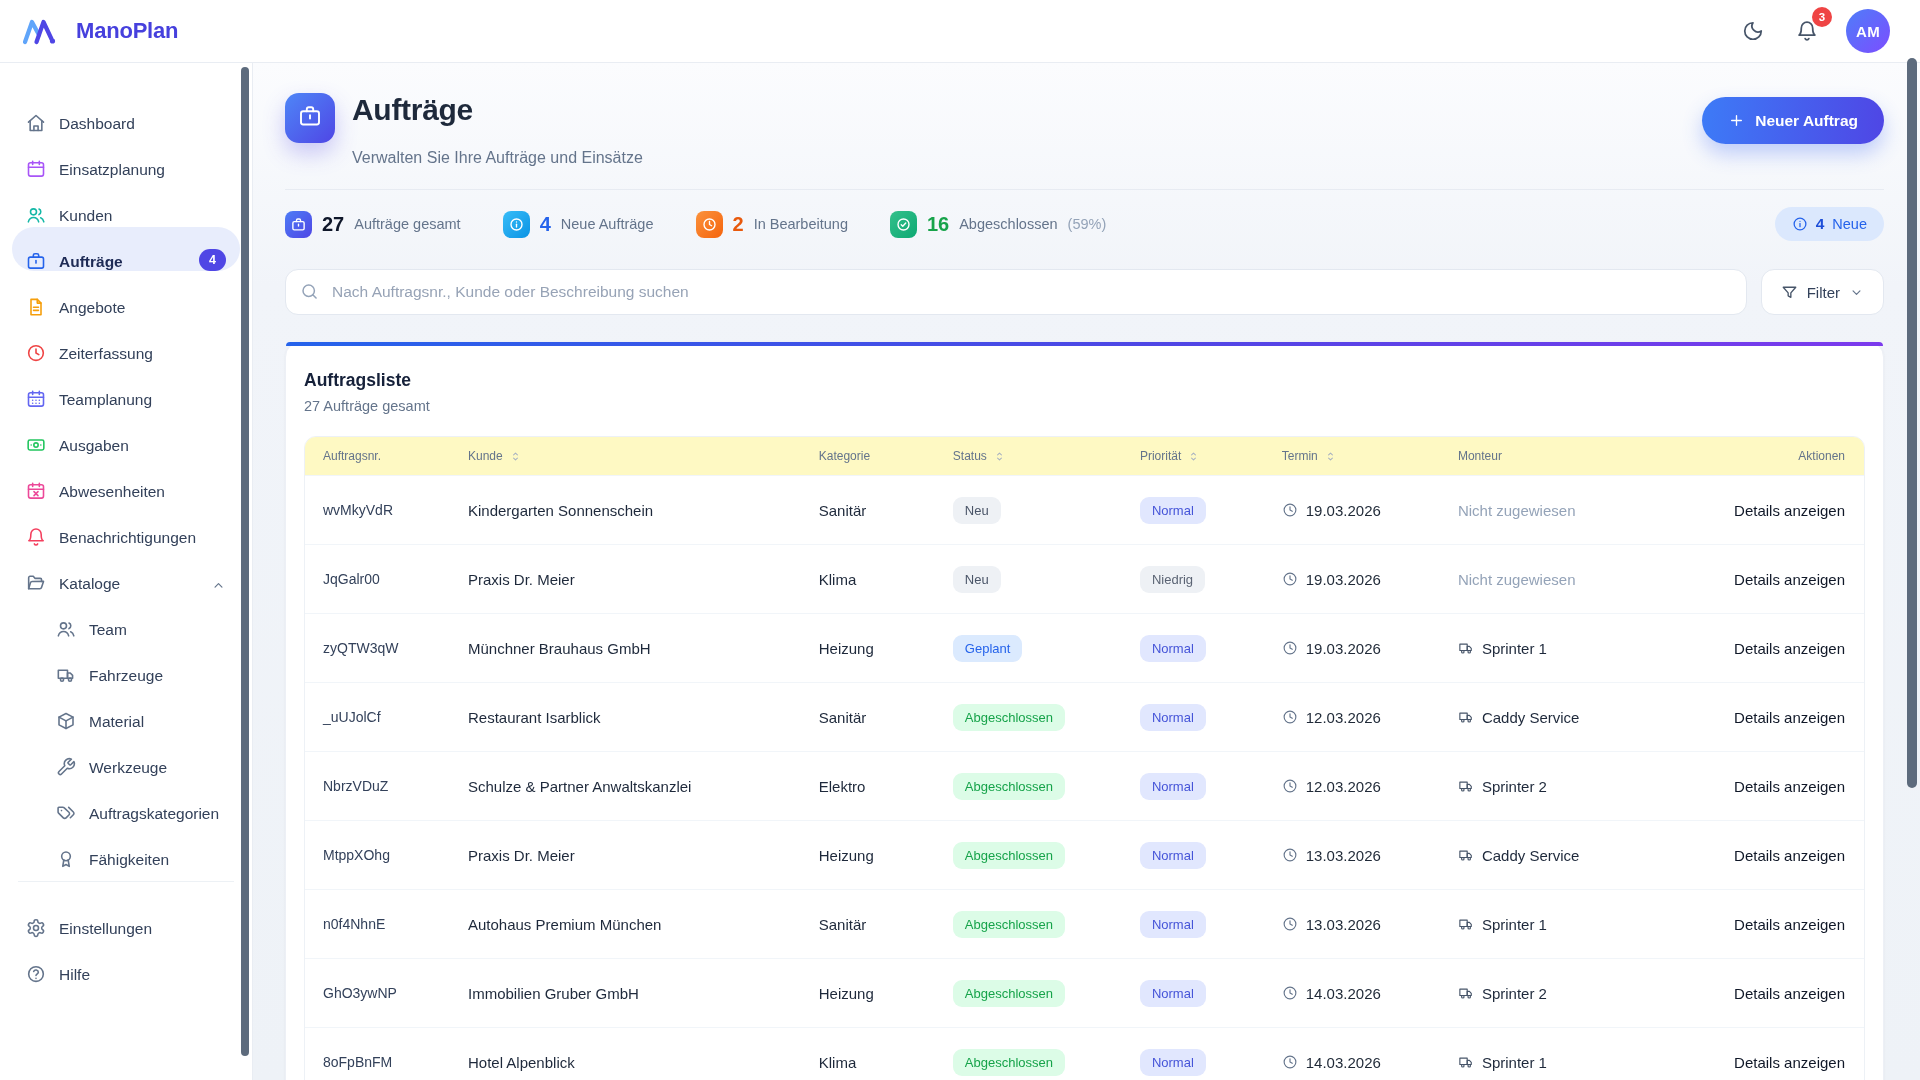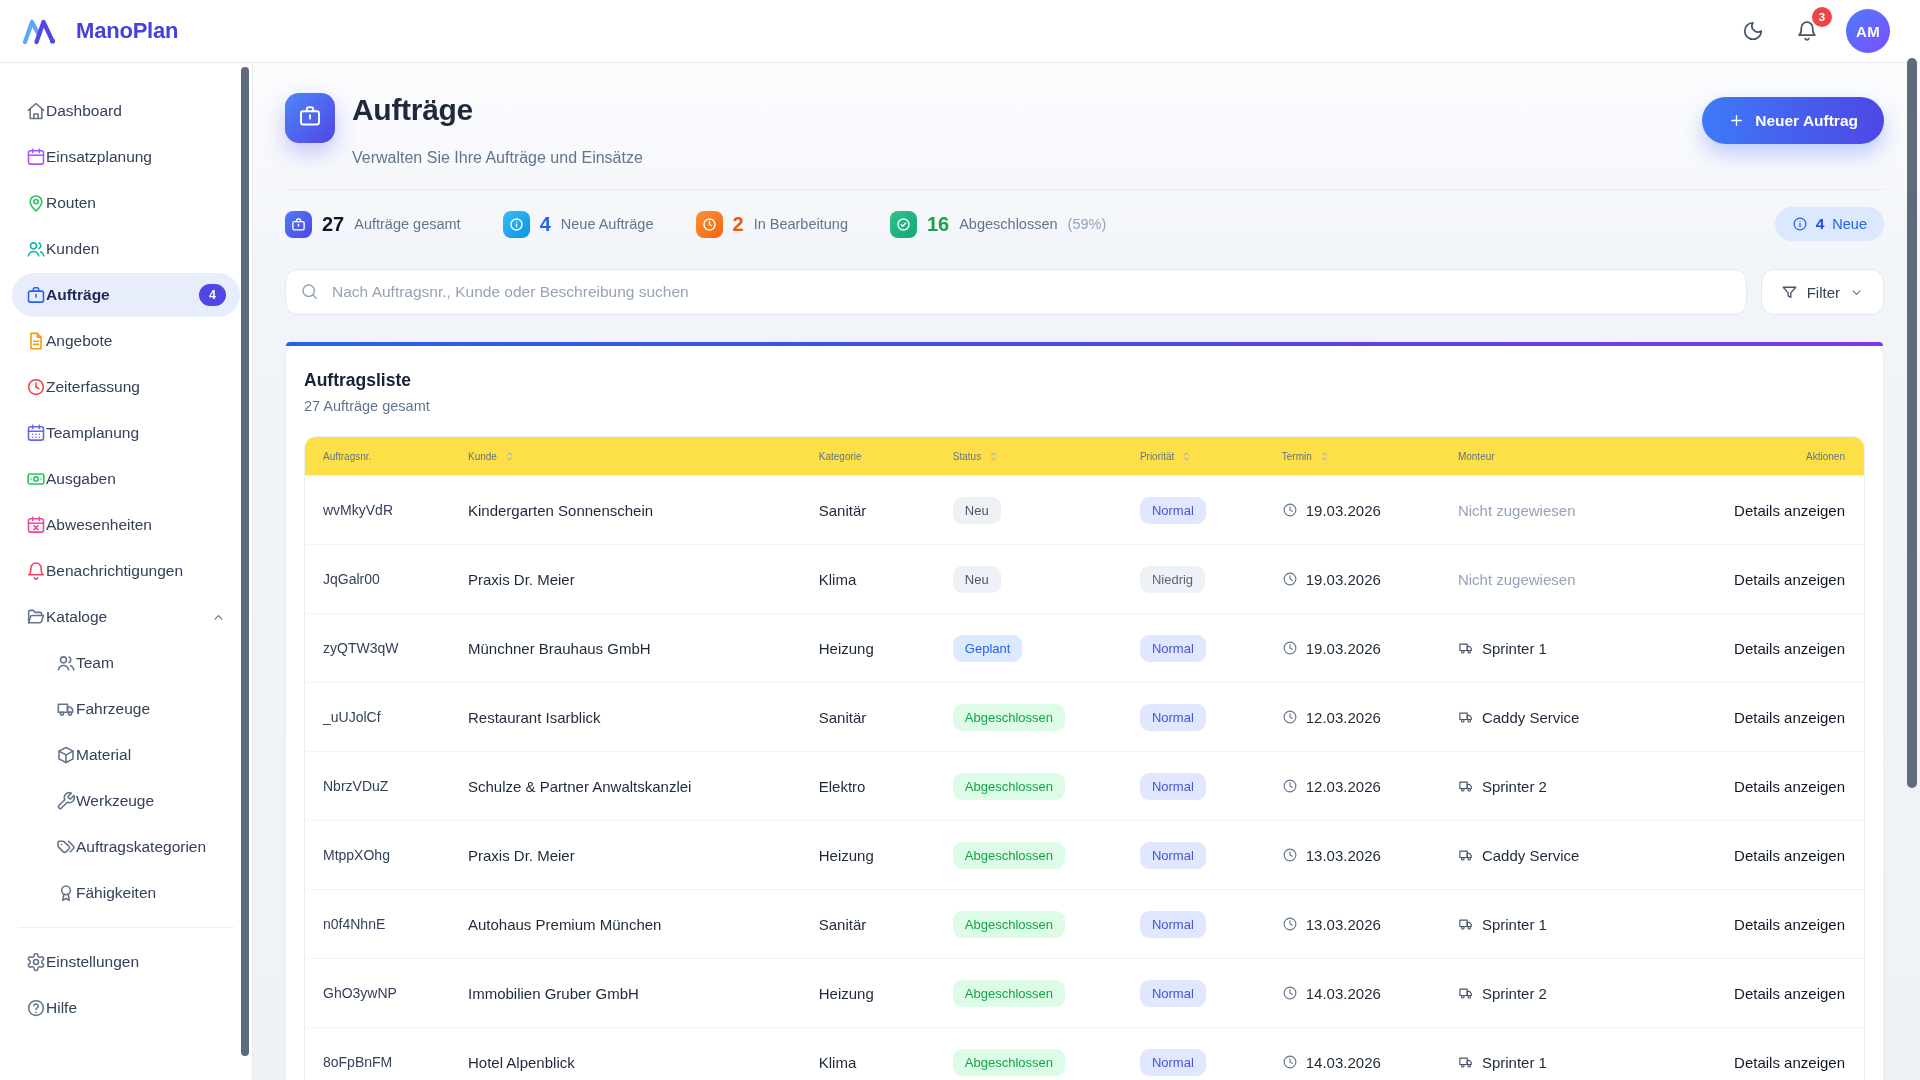--- a/index.html
+++ b/index.html
@@ -20,21 +20,21 @@
   .bell-badge{position:absolute;top:-9px;right:-10px;min-width:20px;height:20px;border-radius:10px;
           background:#ef4444;color:#fff;font-size:11.5px;font-weight:700;display:flex;
           align-items:center;justify-content:center;padding:0 5px}
   .avatar{width:44px;height:44px;border-radius:50%;background:linear-gradient(135deg,#4f7df9,#7c4dff);
           color:#fff;font-weight:700;font-size:15px;display:flex;align-items:center;
           justify-content:center;cursor:pointer;letter-spacing:.3px}
 
   
   .sidebar{position:fixed;top:63px;left:0;bottom:0;width:253px;background:#fff;
            border-right:1px solid #e9edf3;padding:24px 12px 16px;z-index:5}
-  .nav-item{display:flex;align-items:center;height:44px;margin:2px 0;padding:0 14px;
+  .nav-item{display:flex;align-items:flex-end;gap:13px;height:44px;margin:2px 0;padding:0 14px;
             border-radius:22px;font-size:15.5px;color:#33415a;cursor:pointer;white-space:nowrap}
   .nav-item.sub{padding-left:44px}
   .nav-item.active{background:#e8edfc;color:#1d2a55;font-weight:600}
   .nav-icon{display:flex}
   .nav-icon svg{width:20px;height:20px}
   .nav-badge{margin-left:auto;background:#4f46e5;color:#fff;font-size:12.5px;font-weight:600;
              min-width:27px;height:22px;border-radius:11px;display:flex;align-items:center;justify-content:center}
   .nav-chevron{margin-left:auto;color:#64748b;display:flex}
   .nav-chevron svg{width:15px;height:15px}
   .side-divider{border-top:1px solid #edf1f5;margin:12px 6px}
@@ -95,22 +95,22 @@
   
   .card{position:relative;margin-top:26px;background:#fff;border:1px solid #edf0f6;
         border-radius:16px;padding:26px 18px 80px;height:840px;
         box-shadow:0 1px 3px rgba(16,24,40,.05)}
   .card-accent{position:absolute;top:0;left:0;right:0;height:4px;border-radius:16px 16px 0 0;
         background:linear-gradient(90deg,#2563eb,#4f46e5 55%,#7c3aed)}
   .card-title{margin:2px 0 0;font-size:17.5px;font-weight:700;color:#16213a}
   .card-sub{margin:7px 0 0;font-size:14.5px;color:#64748b}
   .table-box{margin-top:22px;border:1px solid #edf1f6;border-radius:12px;overflow:hidden;
              --cols:9.3% 22.5% 8.6% 12% 9.1% 11.3% 16% 1fr}
-  .t-head{display:grid;grid-template-columns:var(--cols);background:#fde047;height:38px;
-          align-items:center;color:#64748b;font-size:10px}
+  .t-head{display:grid;grid-template-columns:var(--cols);background:#fef9c3;height:38px;
+          align-items:center;color:#64748b;font-size:12px}
   .t-head>div{padding-left:18px;display:flex;align-items:center;gap:6px}
   .t-head>div.right{justify-content:flex-end;padding-right:19px}
   .sort-ic{display:flex;color:#a8b2c1}
   .sort-ic svg{width:13px;height:13px}
   .t-row{display:grid;grid-template-columns:var(--cols);height:69px;align-items:center;
          border-top:1px solid #f1f5f9;font-size:15px;color:#1e293b}
   .t-row>div{padding-left:18px}
   .c-id{font-family:Liberation Sans, sans-serif;font-size:14px;color:#33415a}
   .badge{display:inline-block;padding:6px 12px;border-radius:9px;font-size:13px;font-weight:500}
   .c-date{display:flex;align-items:center;gap:8px;color:#1f2937}
@@ -172,29 +172,20 @@
       <div class="nav-item">
         <span class="nav-icon" style="color:#a855f7">
           <svg viewBox="0 0 24 24" fill="none" stroke="currentColor" stroke-width="1.9" stroke-linecap="round" stroke-linejoin="round">
             <rect x="3" y="4.5" width="18" height="16" rx="2.5"></rect>
             <path d="M3 9.8h18M8 2.8v3.7M16 2.8v3.7"></path>
           </svg>
         </span>
         <span class="nav-label">Einsatzplanung</span>
       </div>
       <div class="nav-item">
-        <span class="nav-icon" style="color:#22c55e">
-          <svg viewBox="0 0 24 24" fill="none" stroke="currentColor" stroke-width="1.9" stroke-linecap="round" stroke-linejoin="round">
-            <path d="M12 21.5c4-3.6 7-7.3 7-11a7 7 0 1 0-14 0c0 3.7 3 7.4 7 11z"></path>
-            <circle cx="12" cy="10.3" r="2.6"></circle>
-          </svg>
-        </span>
-        <span class="nav-label">Routen</span>
-      </div>
-      <div class="nav-item">
         <span class="nav-icon" style="color:#14b8a6">
           <svg viewBox="0 0 24 24" fill="none" stroke="currentColor" stroke-width="1.9" stroke-linecap="round" stroke-linejoin="round">
             <circle cx="9" cy="8.2" r="3.6"></circle>
             <path d="M2.8 20.2c.9-3.3 3.3-5.2 6.2-5.2s5.3 1.9 6.2 5.2"></path>
             <path d="M15.6 4.9a3.6 3.6 0 0 1 0 6.6"></path>
             <path d="M17.6 15.3c1.9.8 3.2 2.4 3.8 4.9"></path>
           </svg>
         </span>
         <span class="nav-label">Kunden</span>
       </div>

